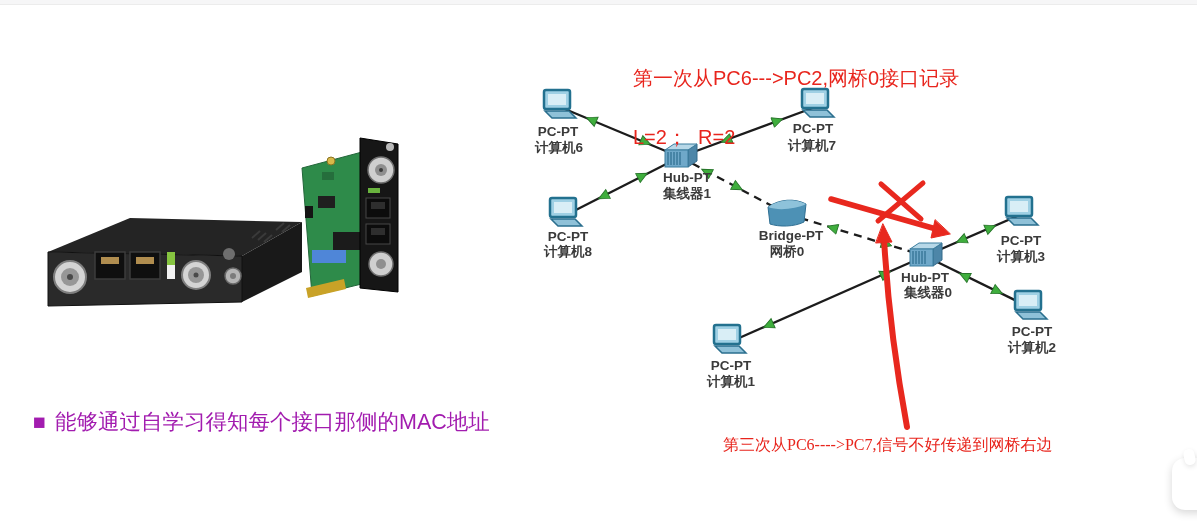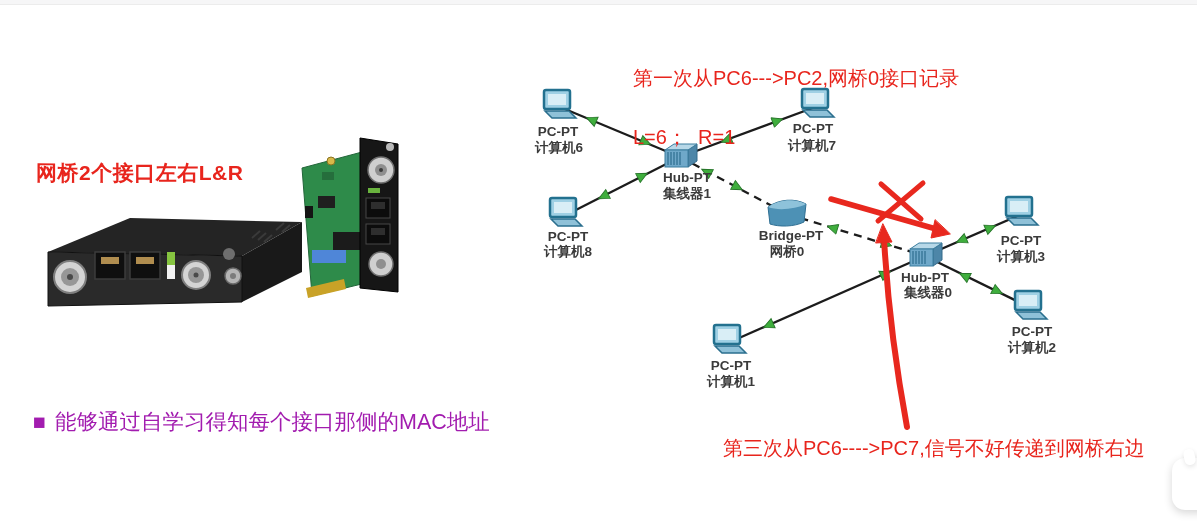--- a/index.html
+++ b/index.html
@@ -2,38 +2,37 @@
 <html><head>
 <meta charset="utf-8">
 <style>
   html,body{margin:0;padding:0;background:#fff;}
   .stage{position:relative;width:1197px;height:524px;background:#ffffff;overflow:hidden;
          font-family:"Liberation Sans","DejaVu Sans",sans-serif;}
   .topbar{position:absolute;left:0;top:0;width:1197px;height:4px;background:#f6f6f7;border-bottom:1px solid #ececec;}
   .red-note{position:absolute;color:#e8251d;white-space:pre;}
   .top-anno{left:633px;top:29px;font-size:20px;line-height:19.8px;}
   .left-note{left:36px;top:159px;font-size:21px;font-weight:600;letter-spacing:.5px;}
-  .bottom-anno{left:723px;top:435px;font-size:20px;}
+  .bottom-anno{left:723px;top:435px;font-size:16px;font-family:Liberation Serif, serif;}
   .bullet-note{position:absolute;left:33px;top:407px;font-size:21.5px;color:#a21caf;}
   .bullet-note .glyph{margin-right:9px;}
   .dev-label{font-size:13.5px;font-weight:600;fill:#3a3a3a;}
   svg{position:absolute;}
   .float-widget{position:absolute;left:1172px;top:458px;width:46px;height:52px;background:#ffffff;
                 border-radius:13px;box-shadow:0 3px 9px rgba(0,0,0,.16);}
   .float-widget .thumb{position:absolute;left:12px;top:-9px;width:11px;height:16px;background:#ffffff;
                 border-radius:5px;box-shadow:0 2px 5px rgba(0,0,0,.10);transform:rotate(-12deg);}
 </style>
 </head>
 <body>
 
 <div class="stage">
 
   <div class="topbar"></div>
 
-  <div class="red-note left-note">网桥2个接口左右L&amp;R</div>
 
   <svg style="left:40px;top:128px;width:402px;height:212px" viewBox="40 128 402 212">
 
     <g>
       <polygon points="302,168 362,152 370,282 312,296" fill="#2e8b4a" stroke="#23663a" stroke-width="1"></polygon>
       <rect x="318" y="196" width="17" height="12" fill="#1f1f1f"></rect>
       <rect x="333" y="232" width="27" height="18" fill="#1b1b1b"></rect>
       <rect x="322" y="172" width="12" height="8" fill="#256e3c"></rect>
       <rect x="312" y="250" width="34" height="13" fill="#4f86d8"></rect>
       <polygon points="306,288 344,279 346,289 308,298" fill="#c9a227"></polygon>
@@ -255,21 +254,21 @@
       <line x1="923" y1="183" x2="878" y2="221" stroke-width="5"></line>
       <line x1="831" y1="199" x2="936" y2="229" stroke-width="5.5"></line>
       <polygon points="950,234 931,238 935,220" stroke-width="1"></polygon>
       <path d="M 907,427 Q 889,330 884,238" fill="none" stroke-width="6"></path>
       <polygon points="883,224 892,242 876,243" stroke-width="1"></polygon>
     </g>
   </svg>
 
   <div class="red-note top-anno">
     <div>第一次从PC6---&gt;PC2,网桥0接口记录</div>
-    <div>L=6；  R=1</div>
+    <div>L=2；  R=2</div>
   </div>
 
   <div class="red-note bottom-anno">第三次从PC6----&gt;PC7,信号不好传递到网桥右边</div>
 
   <div class="float-widget">
     <div class="thumb"></div>
   </div>
 
 </div>
 

